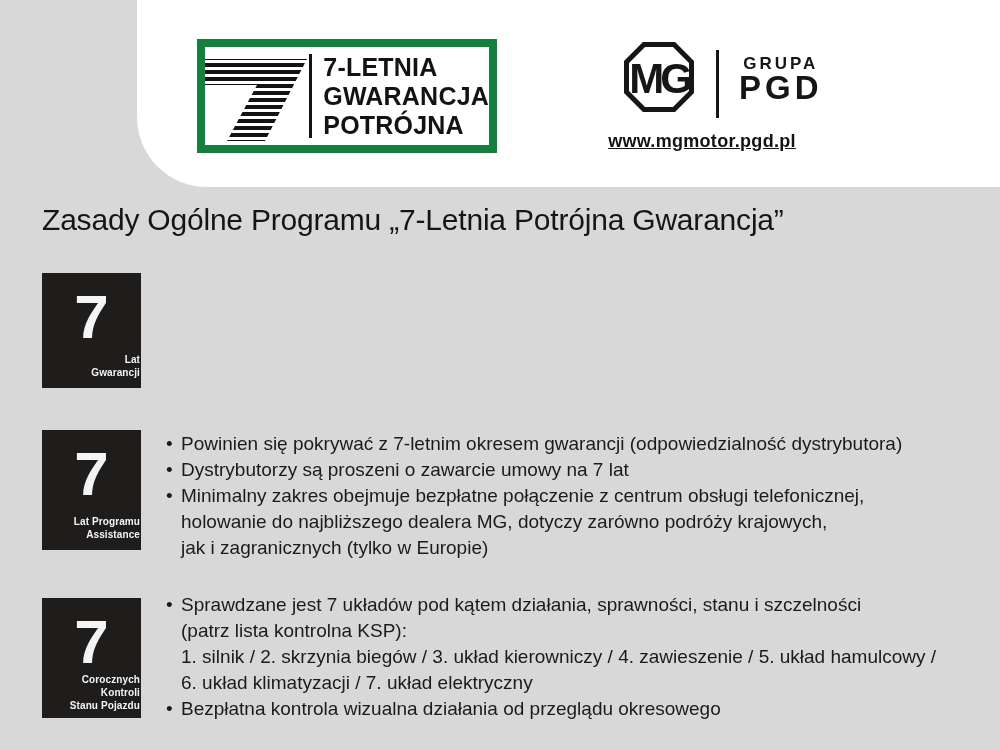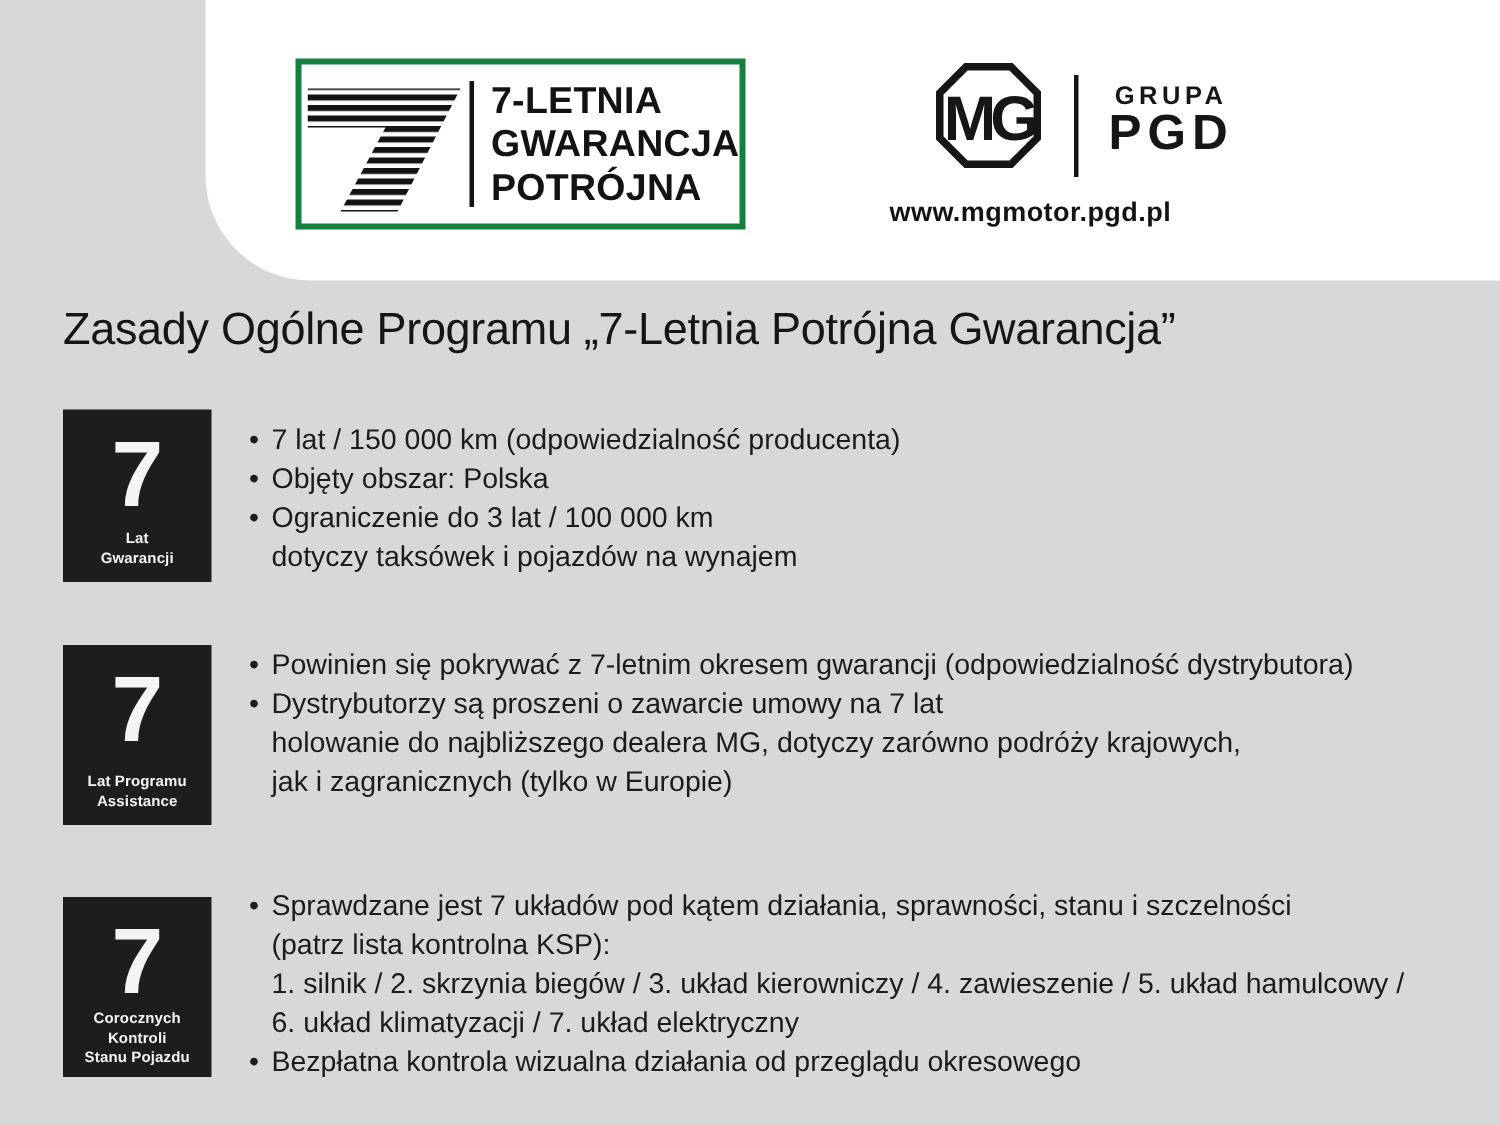--- a/index.html
+++ b/index.html
@@ -12,39 +12,39 @@
 
   
   .header-band {
     position:absolute; top:0; left:137px; right:0; height:187px;
     background:#ffffff; border-bottom-left-radius:70px;
   }
 
   
   .warranty-logo {
     position:absolute; left:60px; top:39px; width:300px; height:114px;
-    border:4px solid #15803d; box-sizing:border-box;
+    border:8px solid #15803d; box-sizing:border-box;
     display:flex; align-items:center; background:#ffffff;
   }
   .stripe7-wrap { width:116px; display:flex; justify-content:center; align-items:center; }
   .logo-vline { width:3px; height:84px; background:#131313; flex:none; }
   .logo-words {
     margin-left:11px; font-weight:bold; font-size:25px; line-height:29px;
     color:#131313; letter-spacing:0.2px; white-space:nowrap;
   }
 
   
   .mg-block { position:absolute; left:487px; top:42px; display:flex; align-items:flex-start;text-align:center; }
   .mg-vline { width:3px; height:68px; background:#161616; margin:8px 0 0 22px; flex:none; }
   .grupa-wrap { margin-left:20px; margin-top:13px; color:#161616; }
   .grupa-top { font-size:17px; font-weight:bold; letter-spacing:3px; line-height:17px; }
   .grupa-bottom { font-size:33px; font-weight:bold; letter-spacing:4px; line-height:32px; }
   .website {
-    position:absolute; left:456px; top:131px; width:218px; 
-    font-weight:bold; font-size:18px; color:#131313; letter-spacing:0.3px;
+    position:absolute; left:456px; top:131px; width:218px; text-align:center;
+    font-weight:bold; font-size:18px; color:#131313; letter-spacing:0.3px;text-decoration:underline;
   }
 
   
   .doc-title {
     position:absolute; left:42px; top:203px; margin:0;
     font-size:30px; font-weight:normal; color:#151515; letter-spacing:-0.2px;
     white-space:nowrap;
   }
 
   .section { position:absolute; left:42px; display:flex; }
@@ -54,21 +54,21 @@
 
   .badge {
     width:99px; background:#1f1c1c; color:#f4f4f4; flex:none;
     display:flex; flex-direction:column; align-items:center; justify-content:space-between;
   }
   .section-1 .badge { height:115px; }
   .section-2 .badge { height:120px; }
   .section-3 .badge { height:120px; }
   .badge-number { font-size:62px; font-weight:bold; line-height:1; margin-top:13px; }
   .badge-label {
-    font-size:10px; font-weight:bold; line-height:13px; text-align:center;
+    font-size:10px; font-weight:bold; line-height:13px; text-align:right;
     margin-bottom:9px; width:97px; letter-spacing:0.1px;
   }
 
   .lines {
     list-style:none; margin:0; padding:0; margin-left:25px;
     font-size:19px; line-height:26px; color:#1b1b1b; white-space:nowrap;
   }
   .section-1 .lines { margin-top:8px; }
   .section-2 .lines { margin-top:1px; }
   .section-3 .lines { margin-top:-6px; }
@@ -122,39 +122,34 @@
   <h1 class="doc-title">Zasady Ogólne Programu „7-Letnia Potrójna Gwarancja”</h1>
 
   <div class="section section-1">
     <div class="badge">
       <div class="badge-number">7</div>
       <div class="badge-label">
         <div>Lat</div>
         <div>Gwarancji</div>
       </div>
     </div>
-    <ul class="lines">
-      <li>7 lat / 150 000 km (odpowiedzialność producenta)</li>
-      <li>Objęty obszar: Polska</li>
-      <li>Ograniczenie do 3 lat / 100 000 km</li>
-      <li class="cont">dotyczy taksówek i pojazdów na wynajem</li>
-    </ul>
   </div>
 
   <div class="section section-2">
     <div class="badge">
       <div class="badge-number">7</div>
       <div class="badge-label">
         <div>Lat Programu</div>
         <div>Assistance</div>
       </div>
     </div>
     <ul class="lines">
       <li>Powinien się pokrywać z 7-letnim okresem gwarancji (odpowiedzialność dystrybutora)</li>
       <li>Dystrybutorzy są proszeni o zawarcie umowy na 7 lat</li>
+      <li>Minimalny zakres obejmuje bezpłatne połączenie z centrum obsługi telefonicznej,</li>
       <li class="cont">holowanie do najbliższego dealera MG, dotyczy zarówno podróży krajowych,</li>
       <li class="cont">jak i zagranicznych (tylko w Europie)</li>
     </ul>
   </div>
 
   <div class="section section-3">
     <div class="badge">
       <div class="badge-number">7</div>
       <div class="badge-label">
         <div>Corocznych Kontroli</div>

